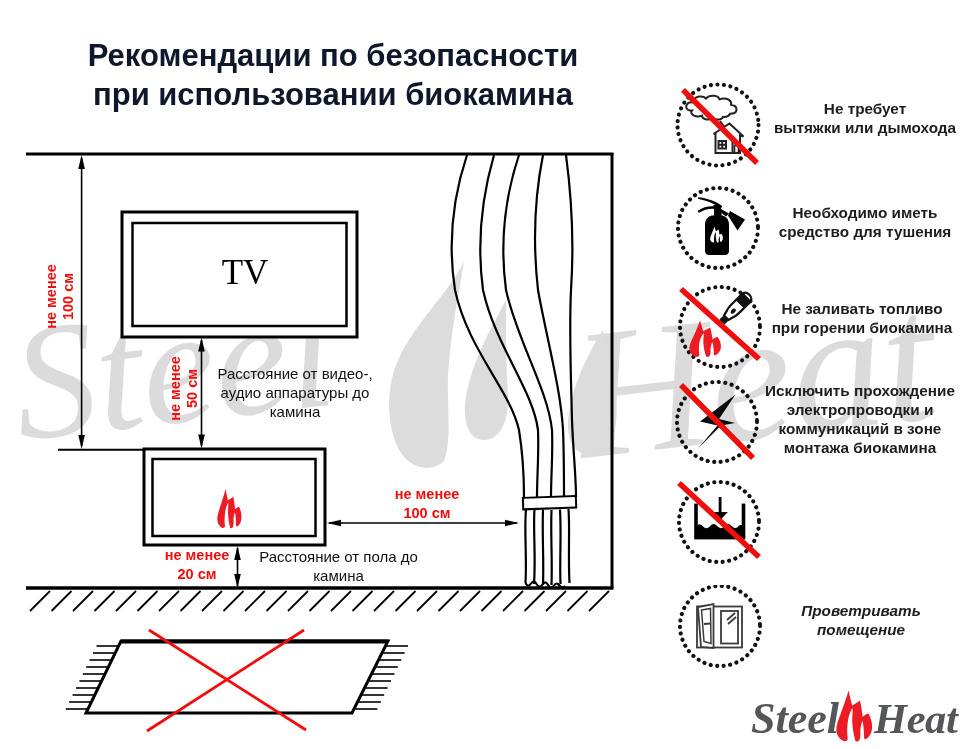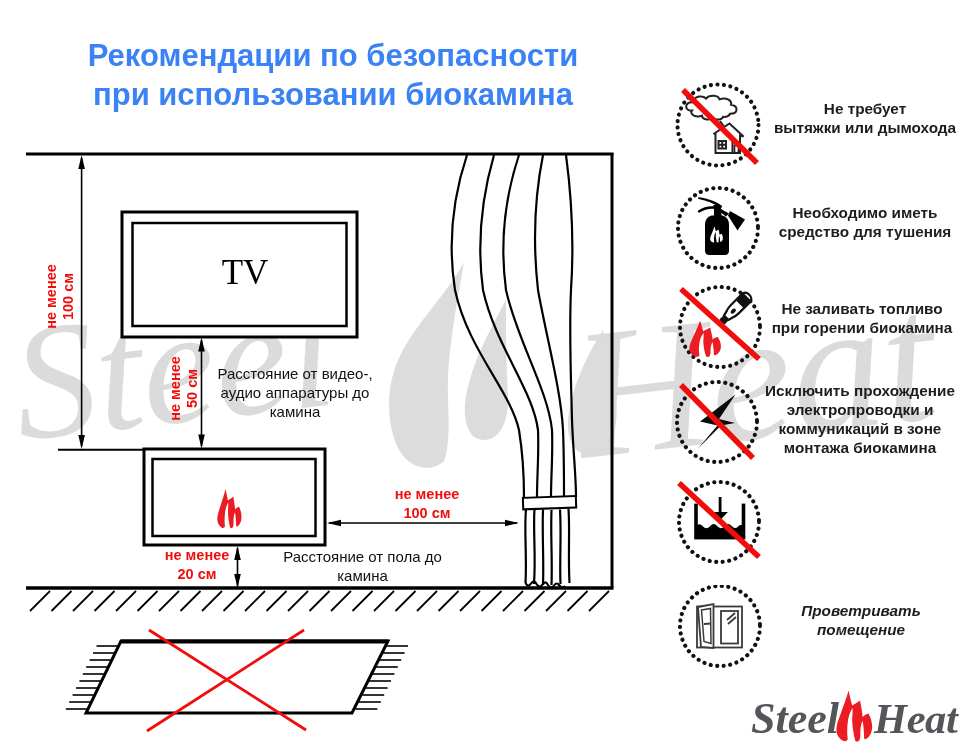--- a/index.html
+++ b/index.html
@@ -1,19 +1,19 @@
 <!DOCTYPE html>
 <html><head>
 <meta charset="utf-8">
 <style>
   html,body{margin:0;padding:0}
   .page{position:relative;width:970px;height:749px;background:#fff;overflow:hidden;
         font-family:"Liberation Sans",sans-serif}
   .abs{position:absolute}
-  .ttl{font-weight:bold;font-size:31px;color:#3b82f6;text-align:center;line-height:39px}
+  .ttl{font-weight:bold;font-size:31px;color:#0f172a;text-align:center;line-height:39px}
   .cap{font-weight:bold;font-size:15.3px;color:#1d1d1d;text-align:center;line-height:19px}
   .lbl{font-weight:normal;font-size:15px;color:#111;text-align:center;line-height:19px}
   .red{font-weight:bold;font-size:14.5px;color:#f20d0d;text-align:center;line-height:18.5px}
   .rot{transform:rotate(-90deg);transform-origin:center center;line-height:16.5px !important}
 </style>
 </head>
 <body>
 <div class="page">
 
 <svg width="0" height="0" style="position:absolute">
@@ -213,21 +213,21 @@
 </svg>
 
 <div class="abs red rot" style="left:-11.5px;top:279.5px;width:140px;">не менее<br>100 см</div>
 
 <div class="abs red rot" style="left:113px;top:371.5px;width:140px;">не менее<br>50 см</div>
 
 <div class="abs lbl" style="left:205px;top:364px;width:180px;">Расстояние от видео-,<br>аудио аппаратуры до<br>камина</div>
 
 <div class="abs red" style="left:127px;top:546px;width:140px;">не менее<br>20 см</div>
 
-<div class="abs lbl" style="left:251px;top:547px;width:175px;margin-left:24px;">Расстояние от пола до<br>камина</div>
+<div class="abs lbl" style="left:251px;top:547px;width:175px;">Расстояние от пола до<br>камина</div>
 
 <div class="abs red" style="left:357px;top:485px;width:140px;">не менее<br>100 см</div>
 
 <svg class="abs" style="left:670px;top:75px" width="100" height="100" viewBox="0 0 100 100">
   <circle cx="48" cy="50" r="40.5" fill="none" stroke="#111" stroke-width="4.1" stroke-dasharray="0.1 6.45" stroke-linecap="round"></circle>
   <g transform="translate(0,2.86) scale(1,0.78)">
         <path vector-effect="non-scaling-stroke" d="M20 42 q-5 -2 -3.5 -7 q1.5 -4.5 7 -3.5 q-0.5 -6 5.5 -7.5 q4.5 -1 7 2.5 q2.5 -4 8 -3.5 q4.5 0.5 5.5 4.5 q5 -2.5 9 0.5 q3.5 2.8 2.5 6.5 q5.5 1 5.5 6 q0 5.5 -6.5 5.5 q-1.5 4.5 -7 4 q-1 3.5 -5.5 3.5 q-3.5 0 -5 -2.5 q-2.5 3.5 -7 2 q-3.5 -1.2 -3.5 -4.5 q-4.5 2.5 -8.5 -0.5 q-3.5 -2.8 -1.5 -6 z" fill="#fff" stroke="#222" stroke-width="2"></path>
       </g>
   <path d="M50 46 q2.5 3.5 4 5.5 q1.5 2 1 4.5" fill="none" stroke="#222" stroke-width="2"></path>
   <g fill="none" stroke="#222" stroke-width="2">

